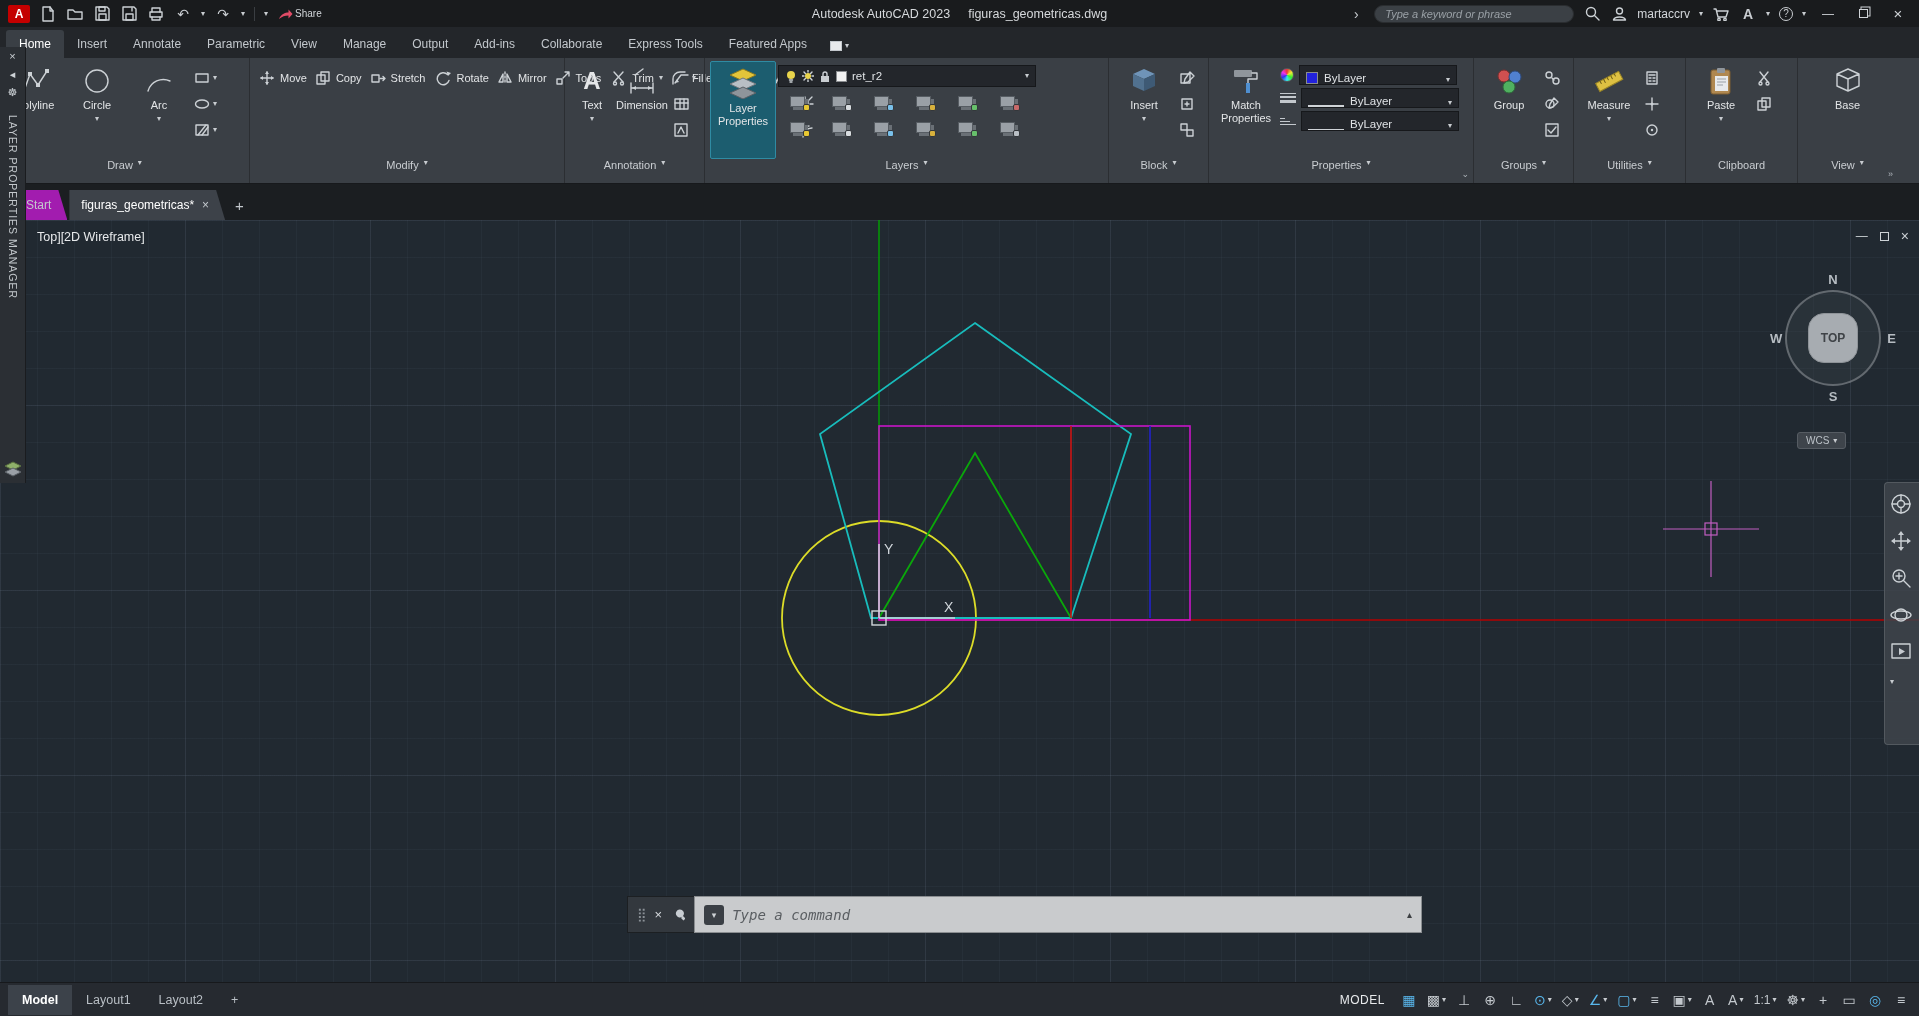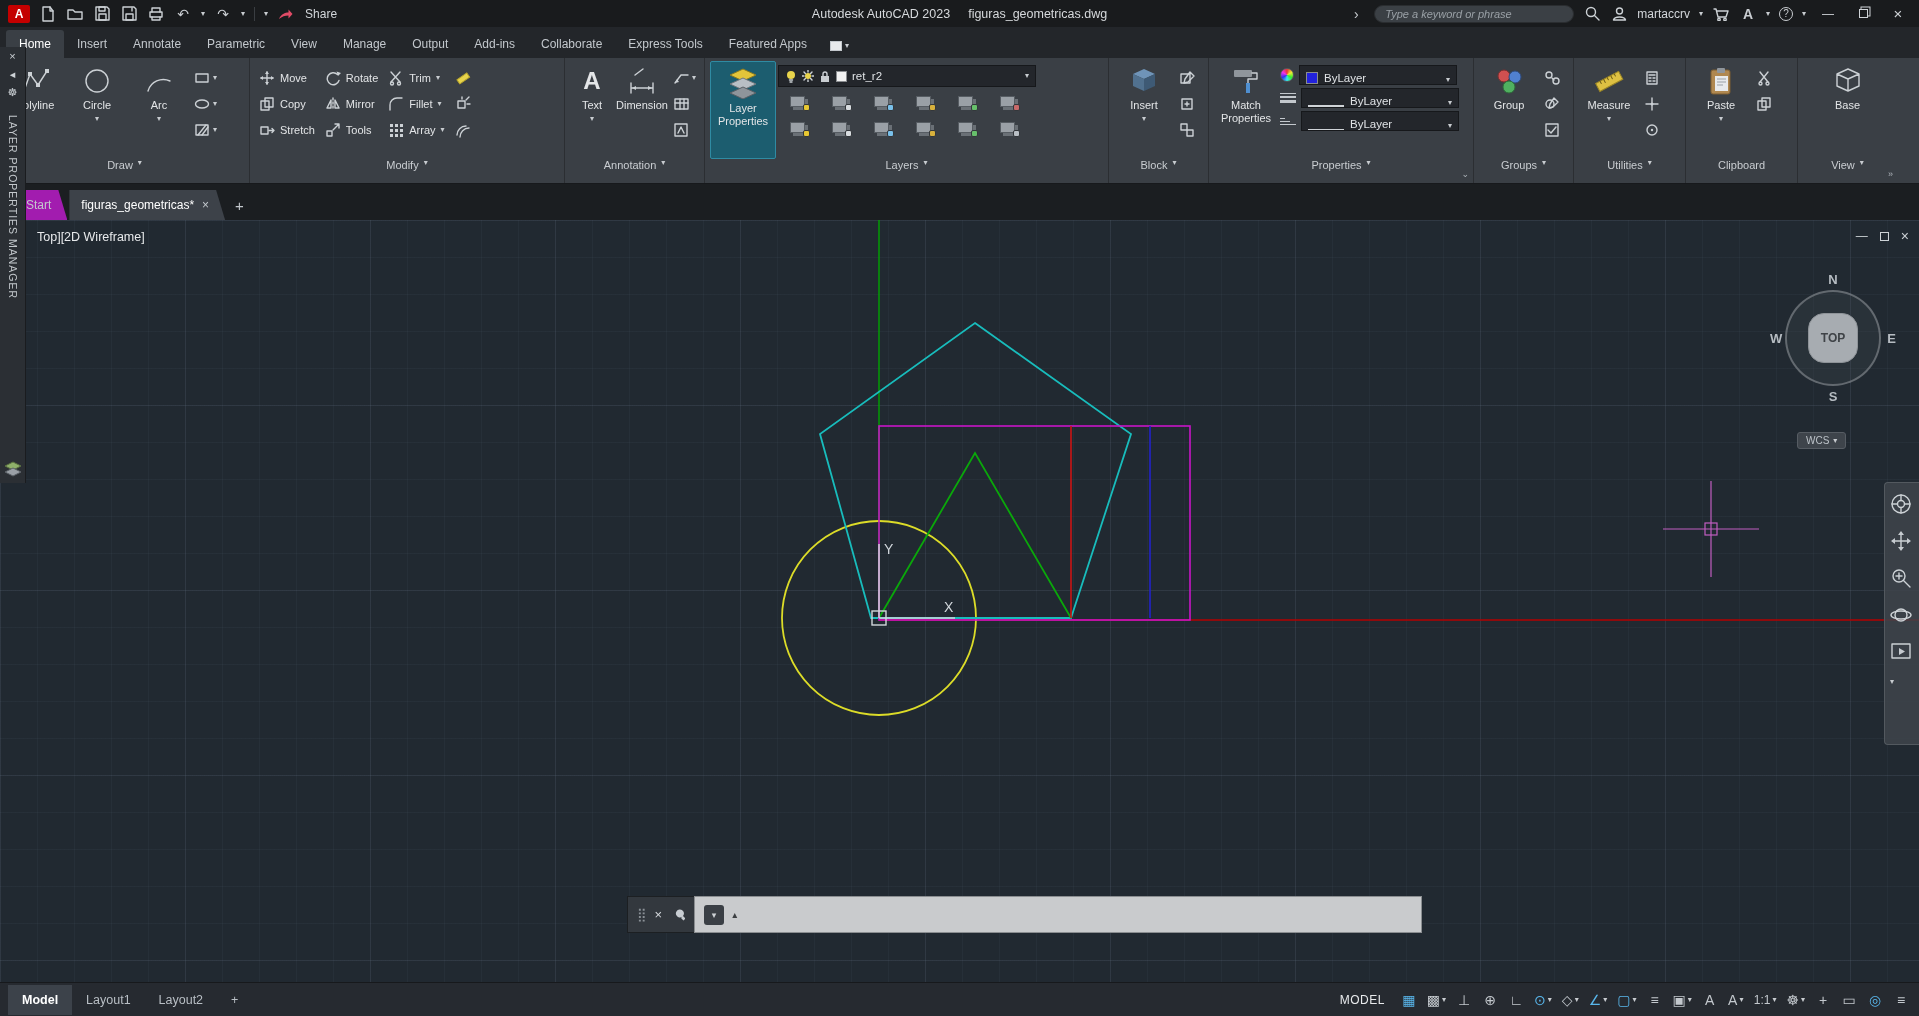--- a/index.html
+++ b/index.html
@@ -8,21 +8,21 @@
   .car{font-size:8px;color:#c8ccd0;line-height:1}
   svg{display:block}
   .ic{stroke:#ccd1d5;fill:none;stroke-width:1.4;stroke-linecap:round;stroke-linejoin:round}
 
   
   .titlebar{position:absolute;top:0;left:0;width:100%;height:27px;background:#191b1d;display:flex;align-items:center;justify-content:space-between;padding:0 8px;z-index:60}
   .tb-left,.tb-right{display:flex;align-items:center;gap:9px;height:100%}
   .acad-logo{width:22px;height:18px;background:#c40000;color:#fff;font-weight:bold;font-size:12px;display:flex;align-items:center;justify-content:center;border-radius:2px}
   .tb-ic{display:flex;align-items:center;justify-content:center;width:18px;height:18px;color:#c9cdd1;font-size:14px}
   .tb-sep{width:1px;height:14px;background:#3a3e42}
-  .share{display:flex;align-items:center;gap:12px;color:#d2d6da;font-size:12px}
+  .share{display:flex;align-items:center;gap:2px;color:#d2d6da;font-size:10px}
   .tb-center{position:absolute;left:50%;transform:translateX(-50%);display:flex;gap:18px;font-size:12.5px;color:#d6d9dc;white-space:nowrap}
   .search-box{width:200px;height:18px;background:#3b4045;border:1px solid #2a2d30;border-radius:9px;color:#cfd3d7;font-style:italic;font-size:11px;padding:0 10px;outline:none}
   .search-box::placeholder{color:#9aa0a6;font-style:italic}
   .winbtn{width:26px;height:18px;display:flex;align-items:center;justify-content:center;color:#cfd3d7;font-size:12px}
   .restore-glyph{width:9px;height:9px;border:1px solid #cfd3d7;box-shadow:2px -2px 0 -0.5px #191b1d,2px -2px 0 0.5px #cfd3d7}
   .username{font-size:12px;color:#d2d6da}
   .help-circ{width:14px;height:14px;border:1px solid #c9cdd1;border-radius:50%;display:flex;align-items:center;justify-content:center;font-size:10px;color:#c9cdd1}
 
   
   .ribbontabs{position:absolute;top:27px;left:0;width:100%;height:31px;background:#23262a;display:flex;align-items:flex-end;padding-left:6px;z-index:20}
@@ -34,21 +34,21 @@
   
   .ribbon{position:absolute;top:58px;left:0;width:100%;height:126px;background:#3a3f45;display:flex;border-bottom:1px solid #17191c;z-index:10}
   .panel{display:flex;flex-direction:column;border-right:1px solid #2b2e32;height:100%}
   .panel-content{display:flex;flex:1;padding:3px 5px 0 5px;gap:2px}
   .panel-label{height:24px;display:flex;align-items:flex-start;justify-content:center;gap:5px;font-size:11px;color:#c9cdd1;position:relative}
   .big-btn{width:60px;display:flex;flex-direction:column;align-items:center;padding-top:5px;gap:3px;border-radius:2px}
   .blabel{font-size:11px;color:#e3e5e7;text-align:center;line-height:1.15}
   .sm-btn{display:flex;align-items:center;gap:5px;height:26px;padding:0 4px;font-size:11px;color:#e3e5e7;white-space:nowrap}
   .mini-col{display:flex;flex-direction:column;gap:3px;padding-top:5px}
   .mini-btn{display:flex;align-items:center;gap:2px;height:23px;padding:0 3px}
-  .mod-col{display:flex;flex-direction:column;justify-content:flex-start;padding-top:4px}
+  .mod-col{display:flex;flex-direction:row;justify-content:flex-start;padding-top:4px}
   .hl{background:#1c5d6f;border:1px solid #2f8ba3;border-radius:2px}
   .layers-right{display:flex;flex-direction:column;gap:3px;padding-top:4px}
   .layer-combo{display:flex;align-items:center;gap:5px;background:#23262b;border:1px solid #16181b;height:22px;padding:0 6px;width:258px;color:#dfe2e5;font-size:11.5px}
   .combo-caret{margin-left:auto}
   .ltool-row{display:flex;gap:4px}
   .ltool{width:38px;height:23px;display:flex;align-items:center;justify-content:center;position:relative}
   .lt-base{width:15px;height:11px;background:#9aa0a6;border:1px solid #565c62;box-shadow:3px 3px 0 0 #6a7076;position:relative}
   .lt-dot{position:absolute;right:-6px;bottom:-5px;width:7px;height:7px;border-radius:2px;border:1px solid #33373b}
   .swatch-w{width:11px;height:11px;background:#f2f2f2;border:1px solid #8a8d90}
   .props-right{display:flex;flex-direction:column;gap:3px;padding-top:4px}
@@ -888,20 +888,21 @@
       <span class="cmd-grip">⣿</span>
       <span class="cmd-x">×</span>
       <span>
           <svg width="15" height="15">
             <path d="M9.5 2.5a4 4 0 1 0 3 7l-1.5 1.5 2.5 2.5 2-2-2.5-2.5a4 4 0 0 0-3.5-6.5z" fill="#c8cdd2"></path>
           </svg>
         </span>
     </div>
     <div class="cmd-input-wrap">
       <span class="cmd-box">▾</span>
+      <input class="cmd-input" placeholder="Type a command" style="">
       <span class="cmd-up">▴</span>
     </div>
   </div>
 </div>
 
 <div class="statusbar">
   <div class="ltabs">
     <span class="ltab active">Model</span>
     <span class="ltab">Layout1</span>
     <span class="ltab">Layout2</span>

